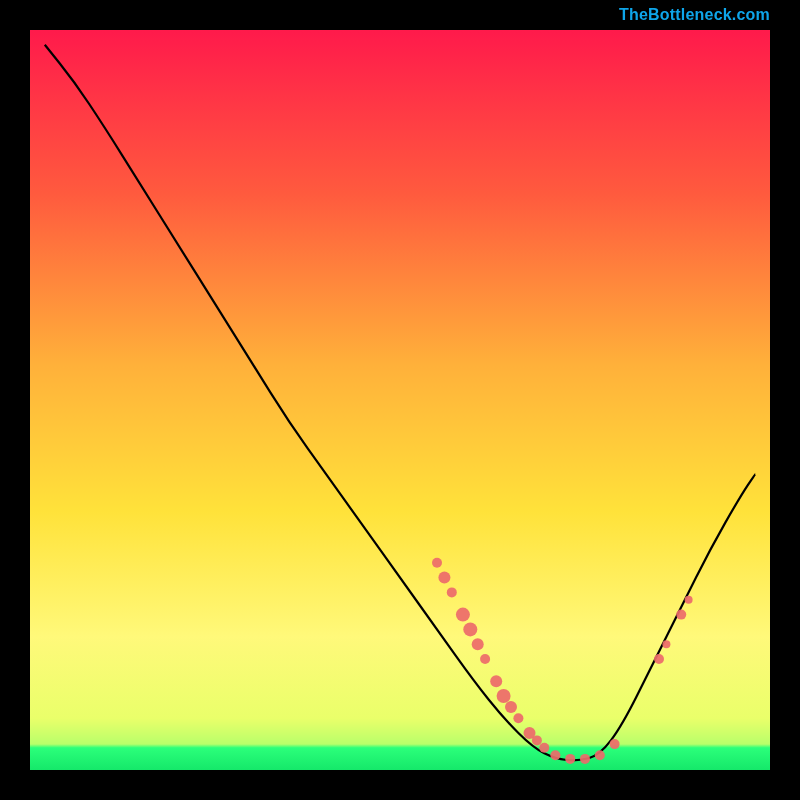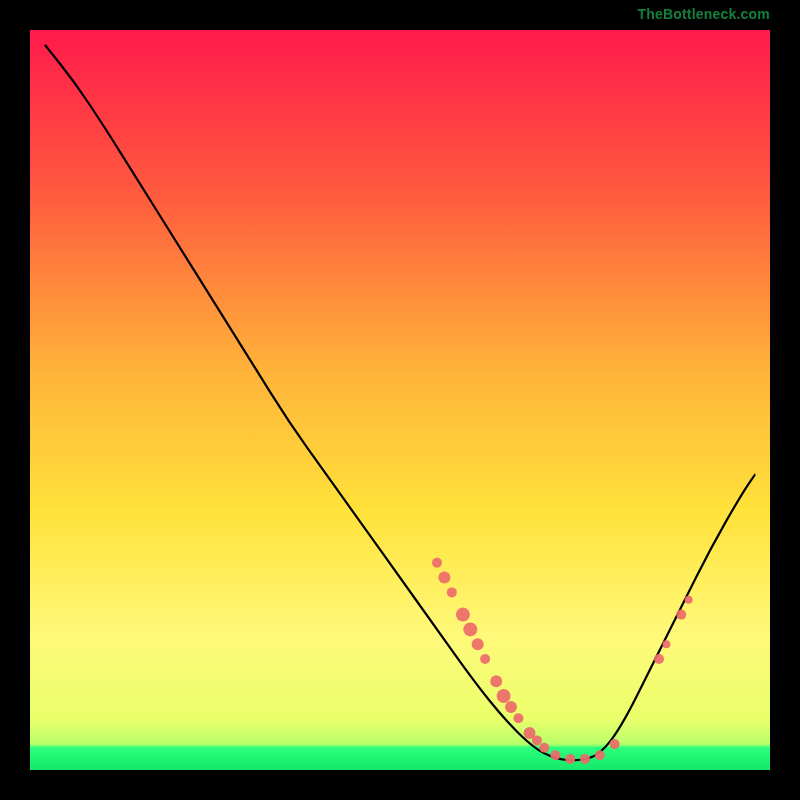--- a/index.html
+++ b/index.html
@@ -23,22 +23,22 @@
     position: absolute;
     left: 0;
     top: 0;
     width: 740px;
     height: 740px;
   }
   .watermark {
     position: absolute;
     top: 6px;
     right: 30px;
-    color: #15803d;
-    font-size: 14px;
+    color: #0ea5e9;
+    font-size: 16px;
     font-weight: bold;
     font-family: Arial, sans-serif;
     letter-spacing: 0.2px;
   }
   svg {
     display: block;
   }
 </style>
 </head>
 <body>

